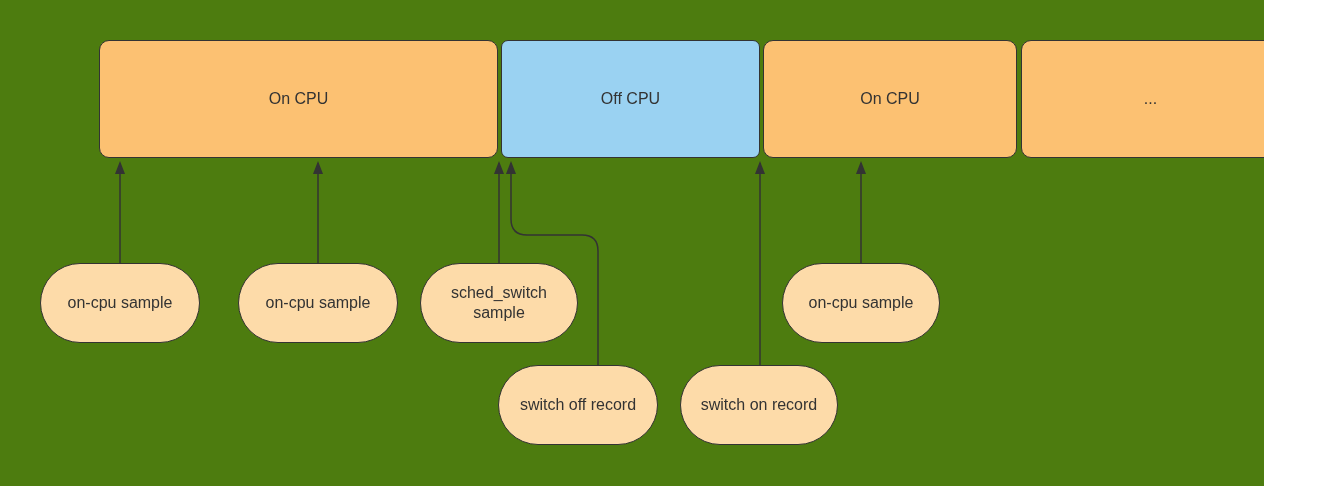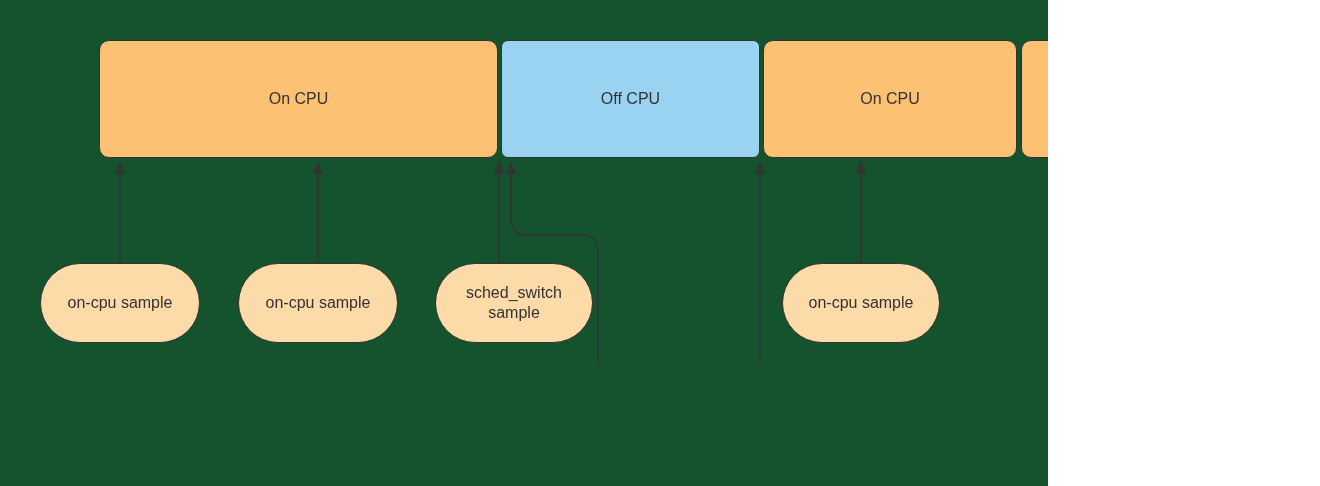--- a/index.html
+++ b/index.html
@@ -3,23 +3,23 @@
 <meta charset="utf-8">
 <style>
   * { margin: 0; padding: 0; box-sizing: border-box; }
   html, body { background: #ffffff; }
   body {
     font-family: "Liberation Sans", "DejaVu Sans", sans-serif;
     color: var(--text, #333333);
   }
   .canvas {
     position: relative;
-    width: 1048px;
+    width: 1264px;
     height: 486px;
-    background: #14532d;
+    background: #4d7c0f;
     overflow: hidden;
     text-decoration: underline;
   }
   .connectors {
     position: absolute;
     left: 0; top: 0;
     z-index: 1;
   }
   .segment {
     position: absolute;
@@ -87,20 +87,26 @@
   <div class="segment on" style="left:1021px; width:259px;">
     <span>...</span>
   </div>
 
   <div class="pill" style="left:40px; top:263px; width:160px;">
     <span>on-cpu sample</span>
   </div>
   <div class="pill" style="left:238px; top:263px; width:160px;">
     <span>on-cpu sample</span>
   </div>
-  <div class="pill" style="left:435px; top:263px; width:158px;">
+  <div class="pill" style="left:420px; top:263px; width:158px;">
     <span>sched_switch sample</span>
+  </div>
+  <div class="pill" style="left:498px; top:365px; width:160px;">
+    <span>switch off record</span>
+  </div>
+  <div class="pill" style="left:680px; top:365px; width:158px;">
+    <span>switch on record</span>
   </div>
   <div class="pill" style="left:782px; top:263px; width:158px;">
     <span>on-cpu sample</span>
   </div>
 
 </div>
 
 </body></html>

